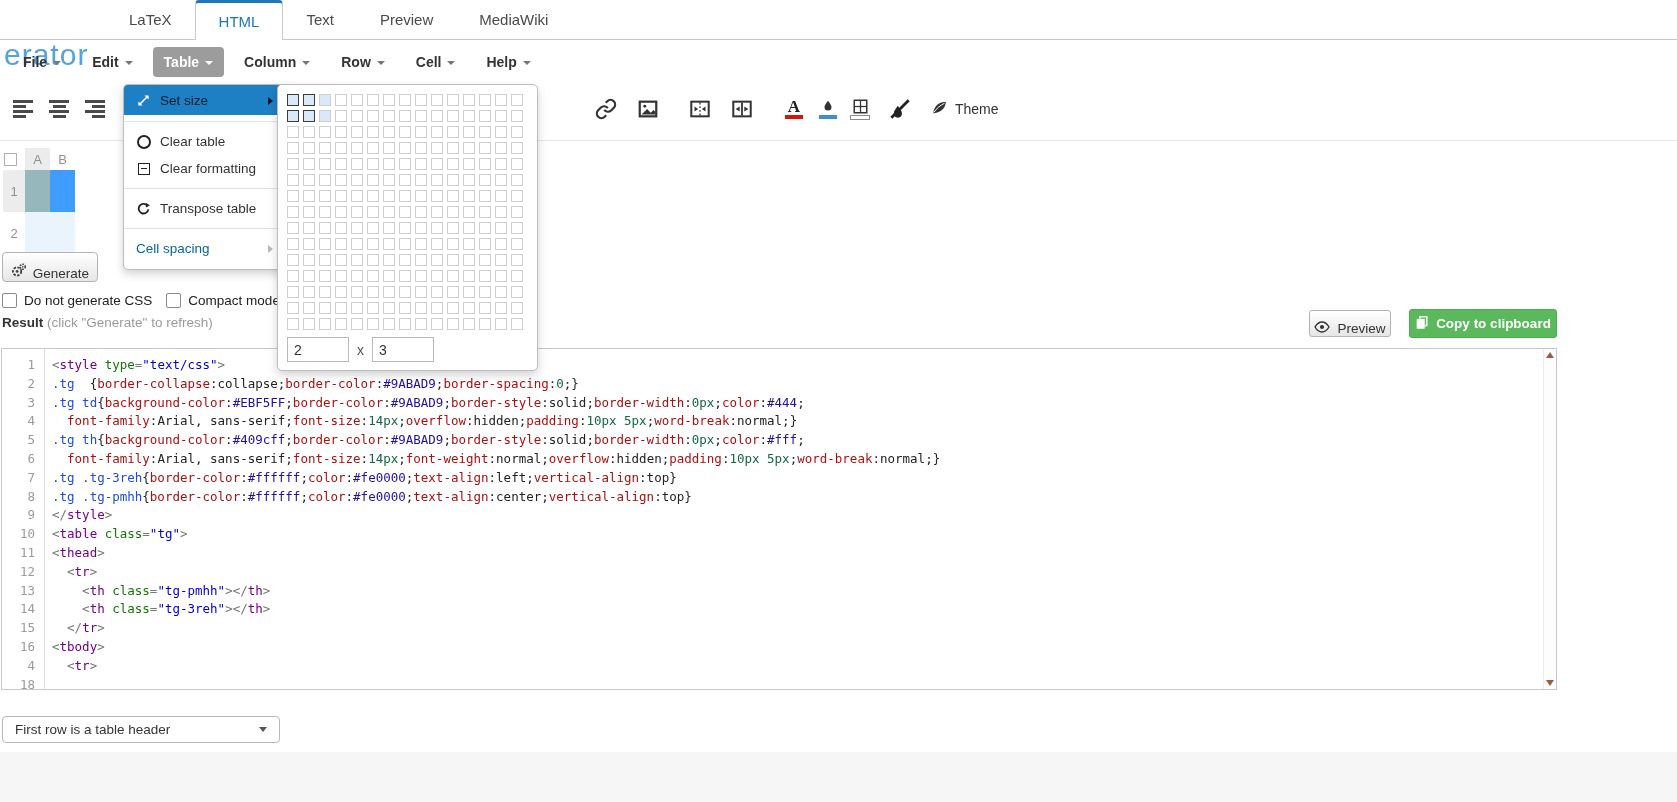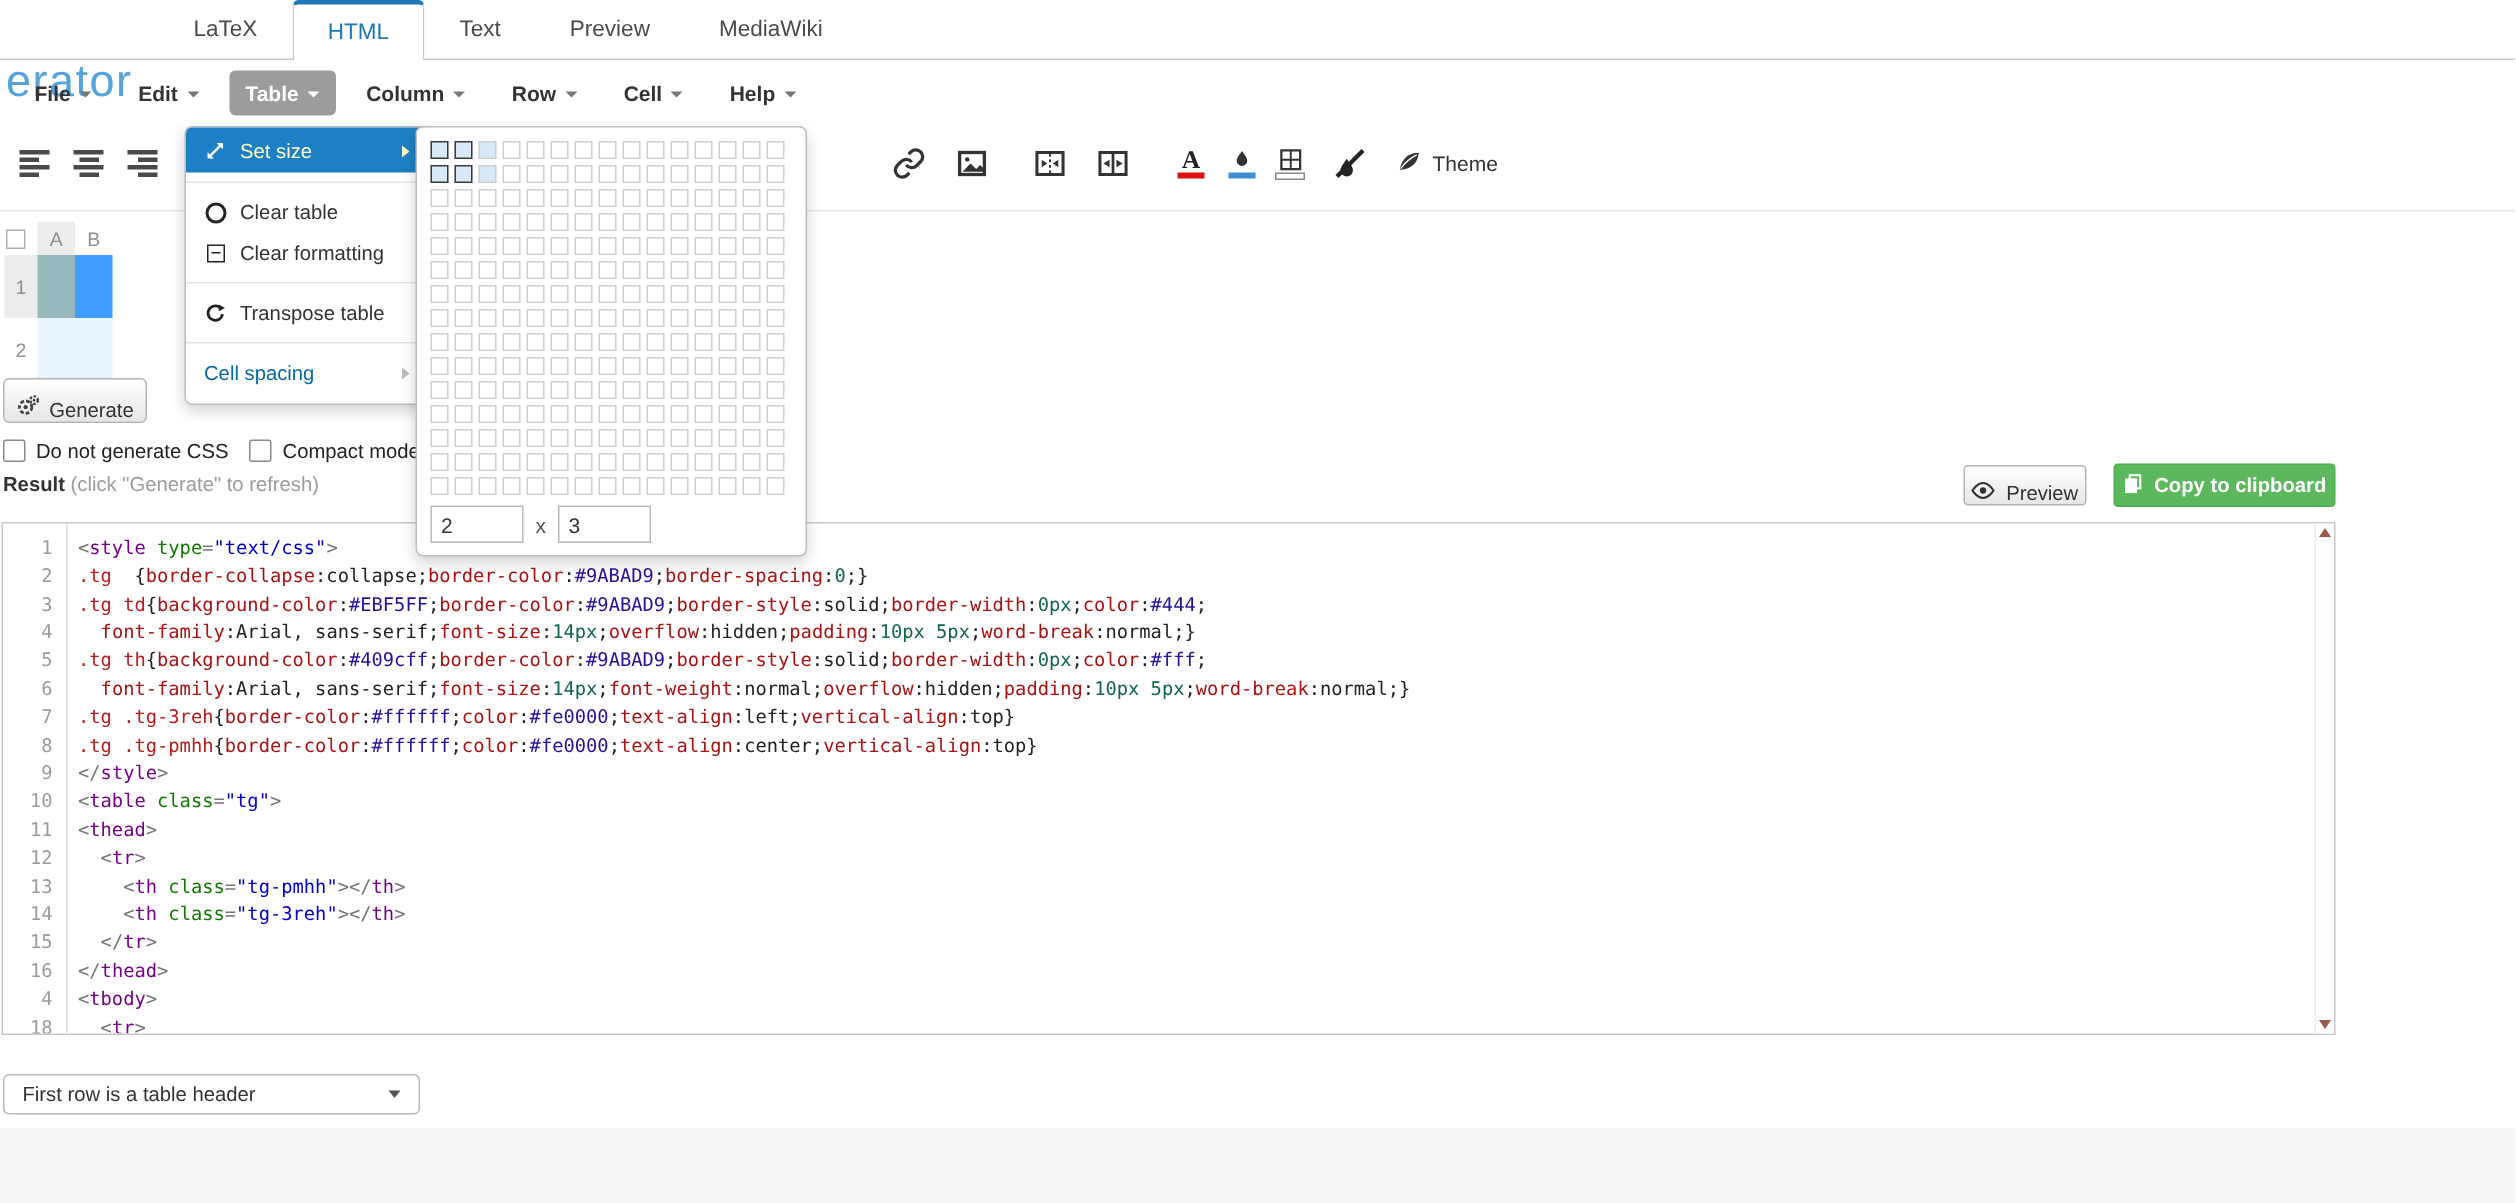--- a/index.html
+++ b/index.html
@@ -66,38 +66,38 @@
   
   .editor{position:absolute;left:1px;top:348px;width:1556px;height:342px;border:1px solid #c8c8c8;
           box-sizing:border-box;background:#fff;display:flex;overflow:hidden;
           font-family:"DejaVu Sans Mono","Liberation Mono",monospace;font-size:12.5px;}
   .gutter{width:43px;border-right:1px solid #ddd;box-sizing:border-box;padding-top:7px;flex:none;}
   .ln{color:#9b9b9b;text-align:right;padding-right:9px;line-height:18.8px;}
   .codecol{flex:1;padding:7px 0 0 7px;overflow:hidden;}
   .cl{white-space:pre;line-height:18.8px;color:#222;}
   .tok-tag{color:#708;} .tok-attr{color:#170;} .tok-str{color:#00c;} .tok-brk{color:#777;}
   .tok-op{color:#777;} .tok-prop{color:#a11;} .tok-num{color:#164;} .tok-atom{color:#219;}
-  .tok-sel{color:#b91c1c;text-align:center;} .tok-pln{color:#222;}
+  .tok-sel{color:#1d4ed8;text-align:center;} .tok-pln{color:#222;}
   .vsb{position:absolute;right:0;top:0;bottom:0;width:12px;border-left:1px solid #ececec;background:#fdfdfd;}
   .vsb .arr{position:absolute;left:2px;width:0;height:0;}
   .vsb .up{top:3px;border-bottom:6px solid #9a5a4a;border-left:4px solid transparent;border-right:4px solid transparent;}
   .vsb .dn{bottom:3px;border-top:6px solid #9a5a4a;border-left:4px solid transparent;border-right:4px solid transparent;}
 
   
   .fdrop{position:absolute;left:2px;top:716px;width:278px;height:27px;border:1px solid #b9b9b9;border-radius:4px;
          background:#fff;display:flex;align-items:center;padding:0 12px;box-sizing:border-box;font-size:13.5px;color:#333;}
   .fdrop .caret{margin-left:auto;width:0;height:0;border-top:5px solid #555;border-left:4px solid transparent;border-right:4px solid transparent;}
   .footer-band{position:absolute;left:0;right:0;top:752px;bottom:0;background:#f6f6f6;}
 
   
   .menu-panel{position:absolute;left:123px;top:84px;width:163px;background:#fff;border:1px solid #bdbdbd;
               border-radius:5px;box-shadow:0 4px 10px rgba(0,0,0,.18);padding:5px 0 7px;z-index:30;box-sizing:border-box;}
   .mp-item{display:flex;align-items:center;gap:9px;padding:6px 12px;font-size:13.5px;color:#333;}
   .mp-item .mi{width:15px;display:flex;align-items:center;justify-content:center;flex:none;}
-  .mp-item.hl{background:var(--accent-blue);color:#fef9c3;margin-top:-5px;border-radius:4px 4px 0 0;padding-top:8px;padding-bottom:7px;}
+  .mp-item.hl{background:var(--accent-blue);color:#0f172a;margin-top:-5px;border-radius:4px 4px 0 0;padding-top:8px;padding-bottom:7px;}
   .mp-item.dim{color:#0369a1;}
   .cr{margin-left:auto;width:0;height:0;border-left:5px solid currentColor;border-top:4px solid transparent;border-bottom:4px solid transparent;}
   .cr.gray{border-left-color:#bbb;}
   .mp-div{height:1px;background:#e3e3e3;margin:6px 0;}
   .icircle{width:10px;height:10px;border:2px solid #222;border-radius:50%;}
   .isquare{width:10px;height:10px;border:1.5px solid #222;display:flex;align-items:center;justify-content:center;}
   .isquare span{display:block;width:6px;height:1.5px;background:#222;}
 
   
   .picker-panel{position:absolute;left:277px;top:84px;width:261px;height:287px;background:#fff;border:1px solid #bdbdbd;
@@ -325,21 +325,20 @@
         <div class="cl"><span class="tok-pln">  </span><span class="tok-prop">font-family</span><span class="tok-pln">:Arial, sans-serif;</span><span class="tok-prop">font-size</span><span class="tok-pln">:</span><span class="tok-num">14px</span><span class="tok-pln">;</span><span class="tok-prop">font-weight</span><span class="tok-pln">:normal;</span><span class="tok-prop">overflow</span><span class="tok-pln">:hidden;</span><span class="tok-prop">padding</span><span class="tok-pln">:</span><span class="tok-num">10px 5px</span><span class="tok-pln">;</span><span class="tok-prop">word-break</span><span class="tok-pln">:normal;}</span></div>
         <div class="cl"><span class="tok-sel">.tg .tg-3reh</span><span class="tok-pln">{</span><span class="tok-prop">border-color</span><span class="tok-pln">:</span><span class="tok-atom">#ffffff</span><span class="tok-pln">;</span><span class="tok-prop">color</span><span class="tok-pln">:</span><span class="tok-atom">#fe0000</span><span class="tok-pln">;</span><span class="tok-prop">text-align</span><span class="tok-pln">:left;</span><span class="tok-prop">vertical-align</span><span class="tok-pln">:top}</span></div>
         <div class="cl"><span class="tok-sel">.tg .tg-pmhh</span><span class="tok-pln">{</span><span class="tok-prop">border-color</span><span class="tok-pln">:</span><span class="tok-atom">#ffffff</span><span class="tok-pln">;</span><span class="tok-prop">color</span><span class="tok-pln">:</span><span class="tok-atom">#fe0000</span><span class="tok-pln">;</span><span class="tok-prop">text-align</span><span class="tok-pln">:center;</span><span class="tok-prop">vertical-align</span><span class="tok-pln">:top}</span></div>
         <div class="cl"><span class="tok-brk">&lt;/</span><span class="tok-tag">style</span><span class="tok-brk">&gt;</span></div>
         <div class="cl"><span class="tok-brk">&lt;</span><span class="tok-tag">table</span><span class="tok-attr"> class</span><span class="tok-op">=</span><span class="tok-str">"tg"</span><span class="tok-brk">&gt;</span></div>
         <div class="cl"><span class="tok-brk">&lt;</span><span class="tok-tag">thead</span><span class="tok-brk">&gt;</span></div>
         <div class="cl"><span class="tok-pln">  </span><span class="tok-brk">&lt;</span><span class="tok-tag">tr</span><span class="tok-brk">&gt;</span></div>
         <div class="cl"><span class="tok-pln">    </span><span class="tok-brk">&lt;</span><span class="tok-tag">th</span><span class="tok-attr"> class</span><span class="tok-op">=</span><span class="tok-str">"tg-pmhh"</span><span class="tok-brk">&gt;&lt;/</span><span class="tok-tag">th</span><span class="tok-brk">&gt;</span></div>
         <div class="cl"><span class="tok-pln">    </span><span class="tok-brk">&lt;</span><span class="tok-tag">th</span><span class="tok-attr"> class</span><span class="tok-op">=</span><span class="tok-str">"tg-3reh"</span><span class="tok-brk">&gt;&lt;/</span><span class="tok-tag">th</span><span class="tok-brk">&gt;</span></div>
         <div class="cl"><span class="tok-pln">  </span><span class="tok-brk">&lt;/</span><span class="tok-tag">tr</span><span class="tok-brk">&gt;</span></div>
-        <div class="cl"><span class="tok-brk">&lt;/</span><span class="tok-tag">thead</span><span class="tok-brk">&gt;</span></div>
         <div class="cl"><span class="tok-brk">&lt;</span><span class="tok-tag">tbody</span><span class="tok-brk">&gt;</span></div>
         <div class="cl"><span class="tok-pln">  </span><span class="tok-brk">&lt;</span><span class="tok-tag">tr</span><span class="tok-brk">&gt;</span></div>
       </div>
     <div class="vsb">
       <div class="arr up"></div>
       <div class="arr dn"></div>
     </div>
   </div>
 
   <div class="fdrop">

